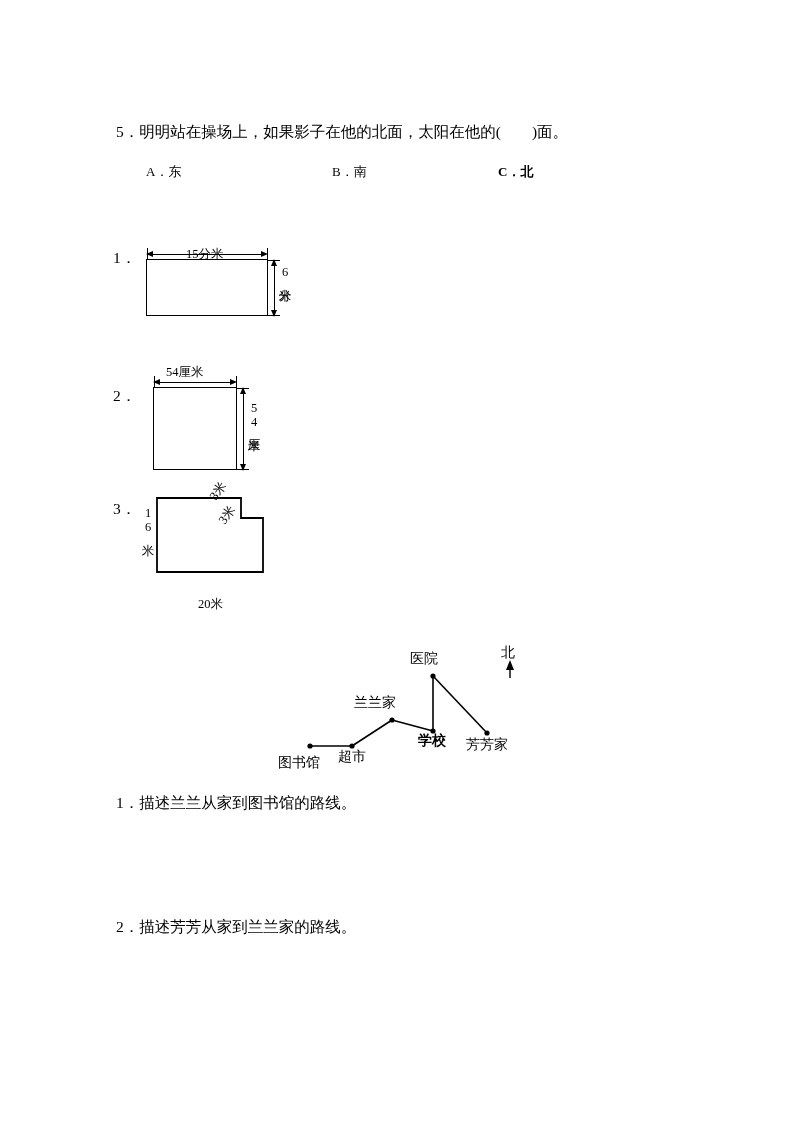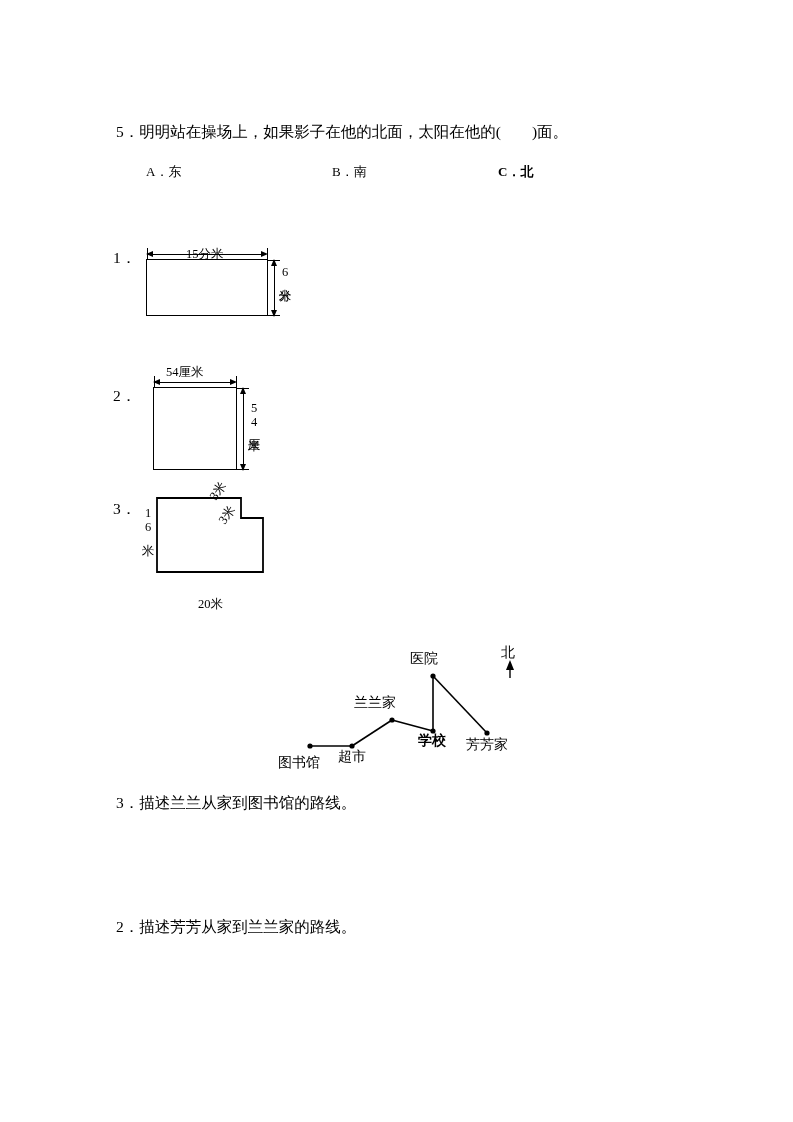--- a/index.html
+++ b/index.html
@@ -200,16 +200,16 @@
     </svg>
     <div class="map-label" style="left:8px; top:100px;margin-top:6px;">图书馆</div>
     <div class="map-label" style="left:68px; top:100px;text-align:right;">超市</div>
     <div class="map-label" style="left:84px; top:46px;">兰兰家</div>
     <div class="map-label" style="left:148px; top:84px;font-weight:bold;">学校</div>
     <div class="map-label" style="left:140px; top:2px;">医院</div>
     <div class="map-label" style="left:196px; top:88px;">芳芳家</div>
     <div class="map-label" style="left:231px; top:-4px;">北</div>
   </div>
 
-  <div class="q-line" style="left:116px; top:775px;">3．描述兰兰从家到图书馆的路线。</div>
+  <div class="q-line" style="left:116px; top:775px;">1．描述兰兰从家到图书馆的路线。</div>
   <div class="q-line" style="left:116px; top:899px;">2．描述芳芳从家到兰兰家的路线。</div>
 
 </div>
 
 </body></html>

